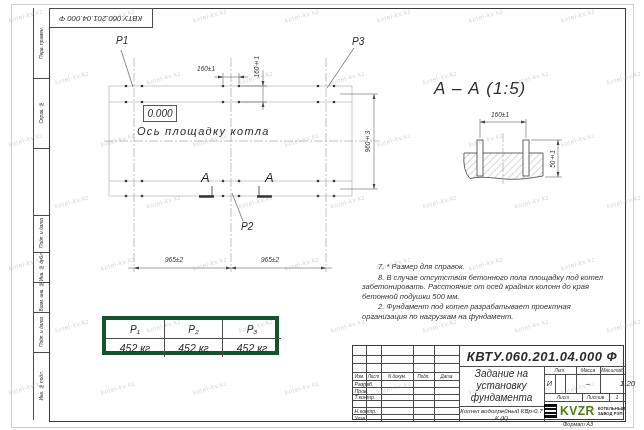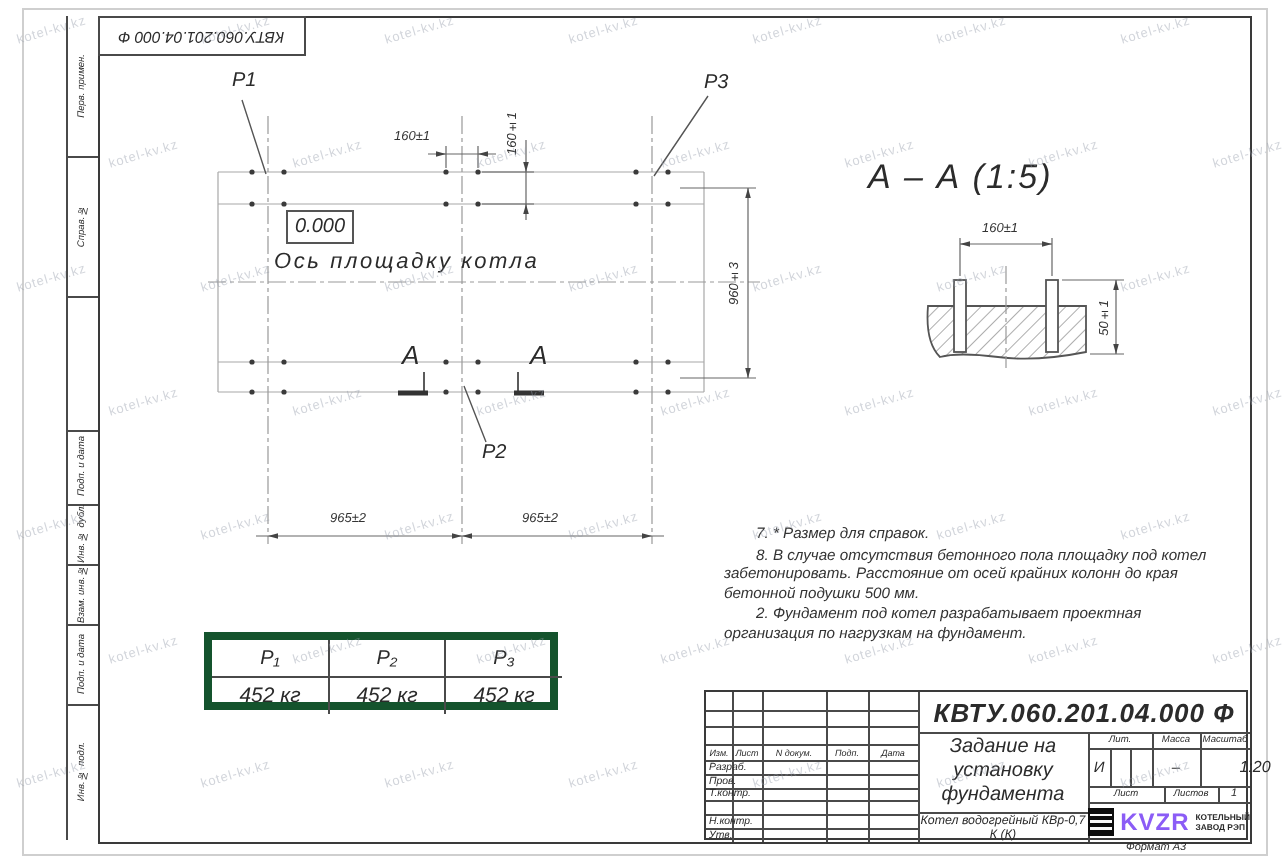--- a/index.html
+++ b/index.html
@@ -221,21 +221,21 @@
     <div class="cell it" style="left:247px;top:20px;width:25px;height:8px;font-size:4.8px;">Масштаб</div>
     <div class="cell it" style="left:191px;top:28px;width:11px;height:19px;font-size:7.5px;">И</div>
     <div class="cell it" style="left:223px;top:28px;width:24px;height:19px;font-size:7.5px;">–</div>
     <div class="cell it" style="left:247px;top:28px;width:25px;height:19px;font-size:8px;margin-left:15px;">1:20</div>
     <div class="cell it" style="left:191px;top:47px;width:38px;height:8px;font-size:4.8px;">Лист</div>
     <div class="cell it" style="left:229px;top:47px;width:27px;height:8px;font-size:4.8px;">Листов</div>
     <div class="cell it" style="left:256px;top:47px;width:16px;height:8px;font-size:5.5px;">1</div>
 
     <div class="cell" style="left:191px;top:55px;width:81px;height:20px;gap:3px;">
       <span class="logo-glyph"></span>
-      <span style="font-size:12px;font-weight:800;letter-spacing:.5px;color:#8b5cf6;">KVZR</span>
+      <span style="font-size:12px;font-weight:800;letter-spacing:.5px;color:#4d7c0f;">KVZR</span>
       <span style="display:flex;flex-direction:column;">
         <span style="font-size:4.2px;font-weight:bold;line-height:5px;">КОТЕЛЬНЫЙ</span>
         <span style="font-size:4.2px;font-weight:bold;line-height:5px;">ЗАВОД РЭП</span>
       </span>
     </div>
   </div>
 
   <span class="abs it" style="left:563px;top:420.5px;font-size:5.5px;">Формат А3</span>
 
   <div class="abs" id="wm-layer" style="left:0;top:0;width:644px;height:430px;pointer-events:none;">

